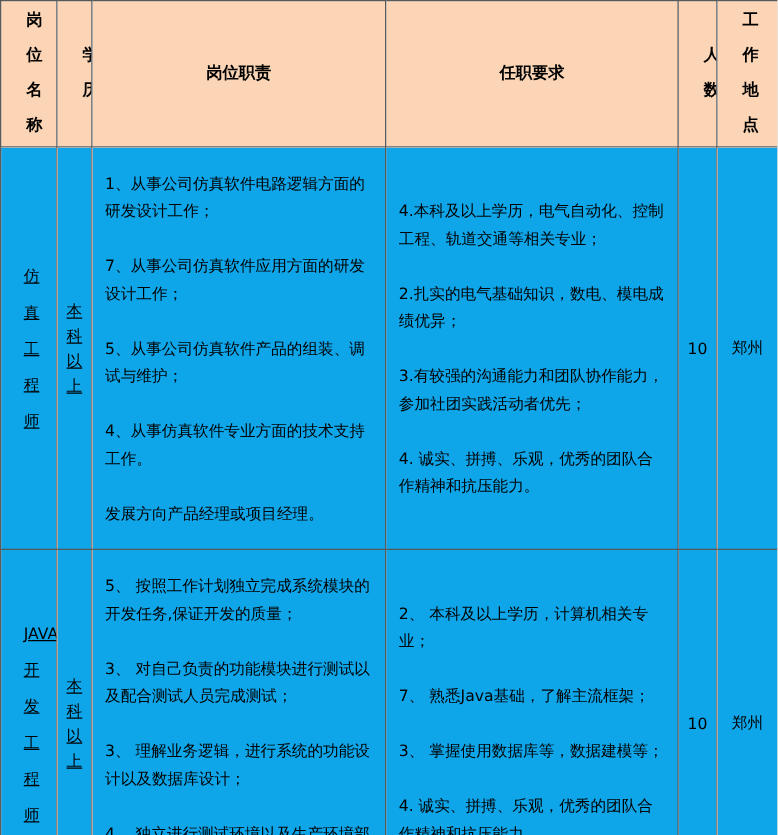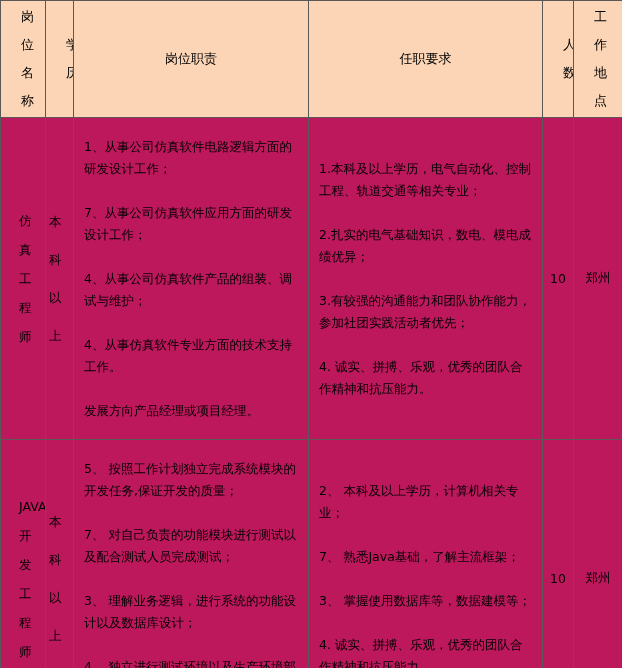--- a/index.html
+++ b/index.html
@@ -23,44 +23,47 @@
   }
   table.recruit th,
   table.recruit td {
     border: 1px solid #595959;
     overflow: hidden;
   }
   
   table.recruit thead th {
     background: #FBD5B5;
     font-size: 13px;
-    font-weight: normal;
+    font-weight: bold;
     line-height: 28px;
     text-align: center;
     vertical-align: middle;
     padding: 2px 20px;
     height: 62px;
   }
   th.h-duties, th.h-reqs { padding: 2px 8px; }
   
   table.recruit td {
     font-size: 12.5px;
     vertical-align: middle;
-    background: #be185d;
+    background: #0ea5e9;
   }
   tr.data-row-1 { height: 322px; }
   tr.data-row-2 { height: 278px; }
   td.pos-cell {
     text-align: center;
     line-height: 29px;
     padding: 0 18px;
+    text-decoration: underline;
   }
   td.edu-cell {
-    line-height: 38px;
+    text-align: center;
+    line-height: 20px;
     padding: 0 3px;
+    text-decoration: underline;
   }
   td.duties-cell, td.reqs-cell {
     padding: 8px 8px 8px 10px;
     text-align: left;
   }
   td.duties-cell p, td.reqs-cell p {
     margin: 0 0 22px 0;
     line-height: 22px;
   }
   td.duties-cell p:last-child, td.reqs-cell p:last-child {
@@ -96,39 +99,39 @@
         <th class="h-loc">工作地点</th>
       </tr>
     </thead>
     <tbody>
       <tr class="data-row-1">
         <td class="pos-cell">仿真工程师</td>
         <td class="edu-cell">本科以上</td>
         <td class="duties-cell">
           <p>1、从事公司仿真软件电路逻辑方面的研发设计工作；</p>
           <p>7、从事公司仿真软件应用方面的研发设计工作；</p>
-          <p>4、从事公司仿真软件产品的组装、调试与维护；</p>
+          <p>5、从事公司仿真软件产品的组装、调试与维护；</p>
           <p>4、从事仿真软件专业方面的技术支持工作。</p>
           <p>发展方向产品经理或项目经理。</p>
         </td>
         <td class="reqs-cell">
-          <p>1.本科及以上学历，电气自动化、控制工程、轨道交通等相关专业；</p>
+          <p>4.本科及以上学历，电气自动化、控制工程、轨道交通等相关专业；</p>
           <p>2.扎实的电气基础知识，数电、模电成绩优异；</p>
           <p>3.有较强的沟通能力和团队协作能力，参加社团实践活动者优先；</p>
           <p>4. 诚实、拼搏、乐观，优秀的团队合作精神和抗压能力。</p>
         </td>
         <td class="count-cell">10</td>
         <td class="loc-cell">郑州</td>
       </tr>
       <tr class="data-row-2">
         <td class="pos-cell">JAVA开发工程师</td>
         <td class="edu-cell">本科以上</td>
         <td class="duties-cell">
           <p>5、 按照工作计划独立完成系统模块的开发任务,保证开发的质量；</p>
-          <p>7、 对自己负责的功能模块进行测试以及配合测试人员完成测试；</p>
+          <p>3、 对自己负责的功能模块进行测试以及配合测试人员完成测试；</p>
           <p>3、 理解业务逻辑，进行系统的功能设计以及数据库设计；</p>
           <p>4、 独立进行测试环境以及生产环境部署。</p>
         </td>
         <td class="reqs-cell">
           <p>2、 本科及以上学历，计算机相关专业；</p>
           <p>7、 熟悉Java基础，了解主流框架；</p>
           <p>3、 掌握使用数据库等，数据建模等；</p>
           <p>4. 诚实、拼搏、乐观，优秀的团队合作精神和抗压能力。</p>
         </td>
         <td class="count-cell">10</td>

